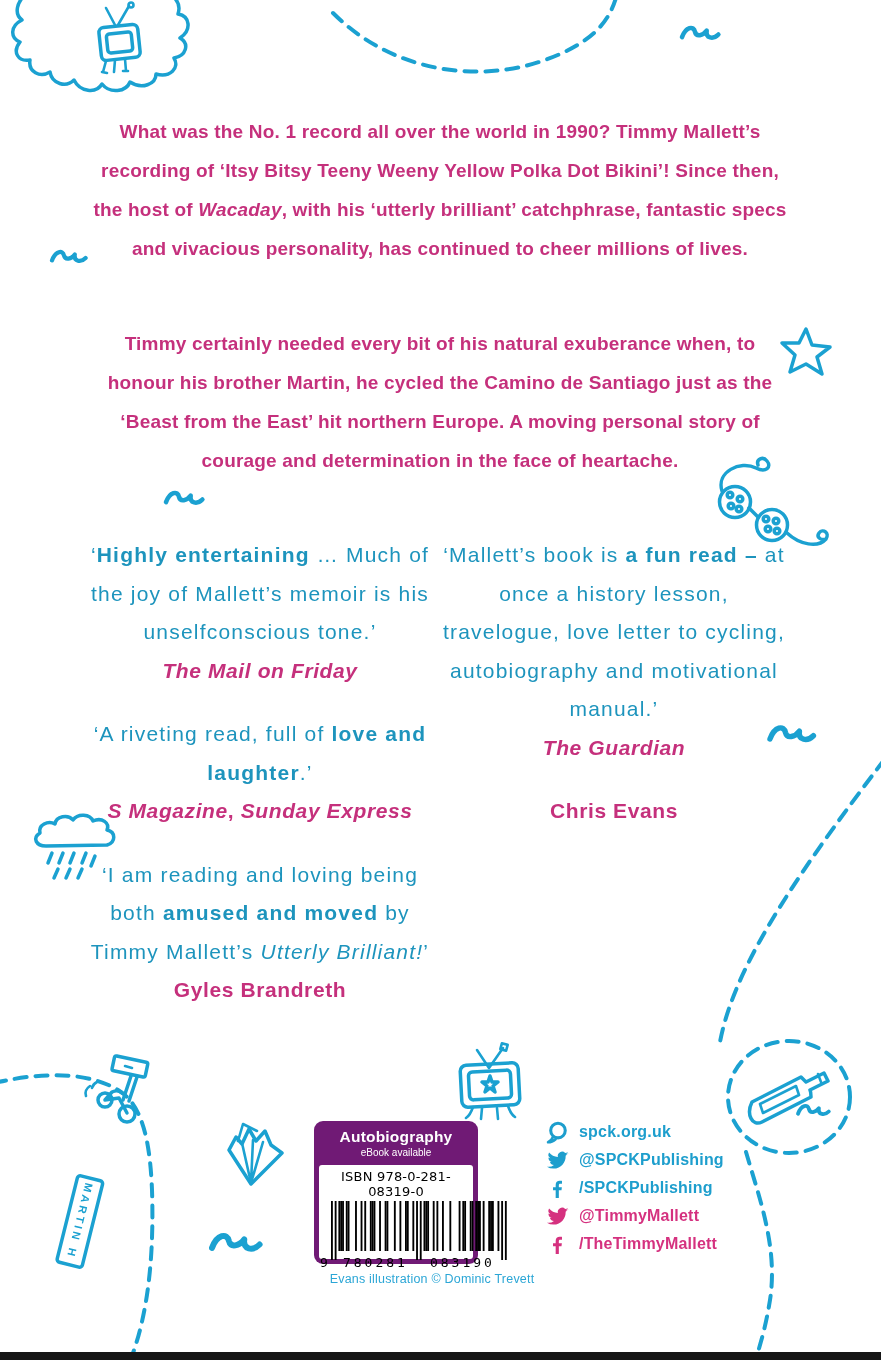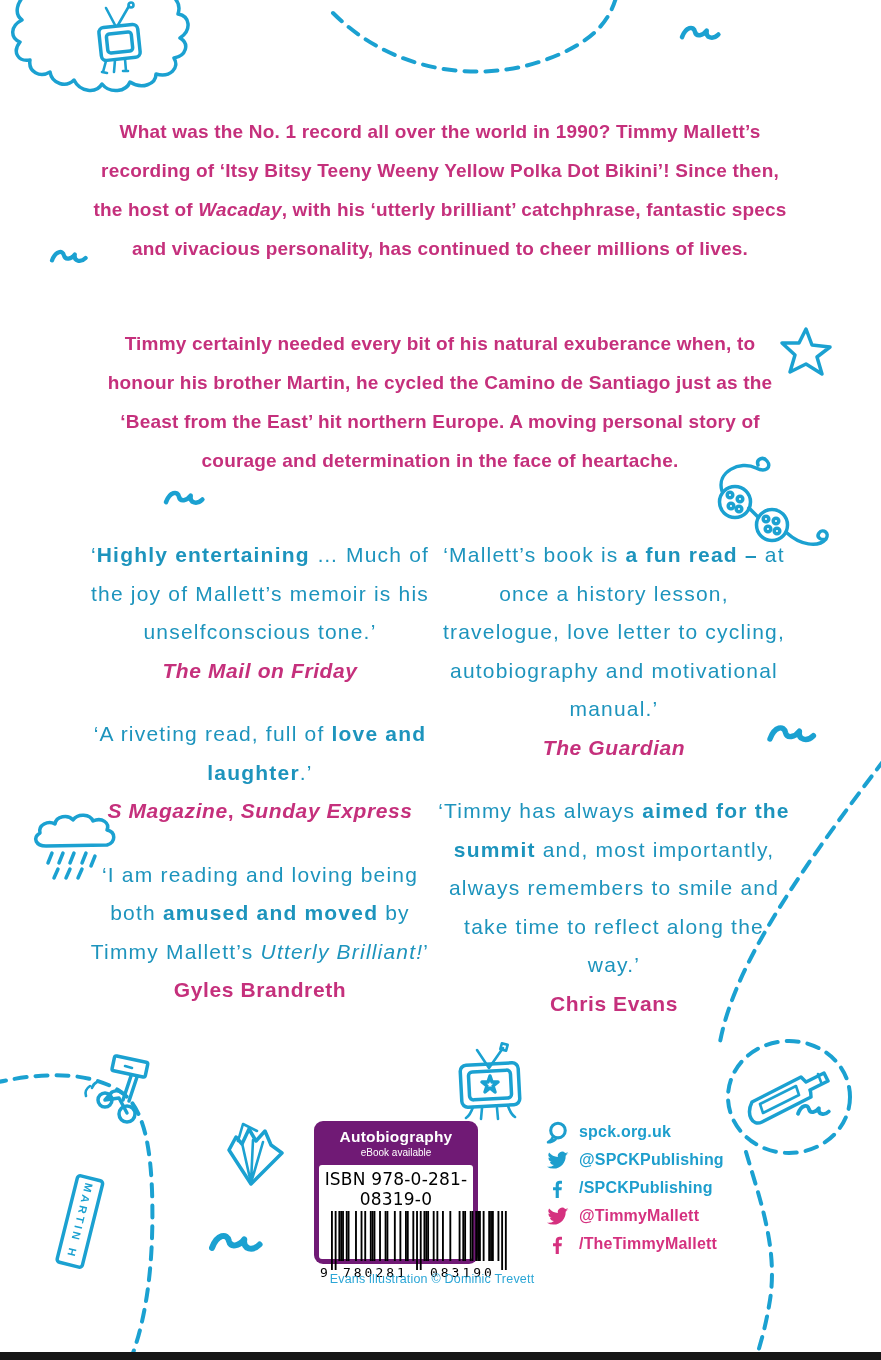--- a/index.html
+++ b/index.html
@@ -40,21 +40,21 @@
   .barcode-box{
     position:absolute;left:314px;top:1121px;width:164px;height:143px;
     background:#701a75;border-radius:9px;text-align:center;color:#fff;
   }
   .barcode-category{font-weight:700;font-size:15.5px;margin-top:7px;letter-spacing:.2px;}
   .barcode-ebook{font-size:10px;margin-top:1px;}
   .barcode-panel{
     position:absolute;left:5px;right:5px;top:44px;bottom:5px;
     background:#ffffff;border-radius:3px;color:#000;
   }
-  .isbn-label{font-size:17px;margin-top:4px;letter-spacing:.2px;font-family:"DejaVu Sans",sans-serif;}
+  .isbn-label{font-size:13px;margin-top:4px;letter-spacing:.2px;font-family:"DejaVu Sans",sans-serif;}
   .barcode-svg{display:block;margin:2px auto 0 auto;}
   .credit{
     position:absolute;left:302px;top:1272px;width:260px;text-align:center;
     color:#2ba6d6;font-size:12.5px;letter-spacing:.2px;
   }
   
   .social{
     position:absolute;left:546px;top:1121px;display:flex;flex-direction:column;gap:6px;
   }
   .social-row{display:flex;align-items:center;gap:10px;font-weight:700;font-size:16px;letter-spacing:.2px;height:22px;}
@@ -179,21 +179,20 @@
       <div class="attribution"><span>Gyles Brandreth</span></div>
     </div>
   </div>
 
   <div class="col col-right">
     <div class="quote-block">
       <div class="quote-text"><span>‘Mallett’s book is </span><span class="seg-b">a fun read –</span><span> at once a history lesson, travelogue, love letter to cycling, autobiography and motivational manual.’</span></div>
       <div class="attribution"><span class="seg-i">The Guardian</span></div>
     </div>
     <div class="quote-block">
-      <div class="quote-text"><span>‘Timmy has always </span><span class="seg-b">aimed for the summit</span><span> and, most importantly, always remembers to smile and take time to reflect along the way.’</span></div>
       <div class="attribution"><span>Chris Evans</span></div>
     </div>
   </div>
 
   <div class="barcode-box">
     <div class="barcode-category">Autobiography</div>
     <div class="barcode-ebook">eBook available</div>
     <div class="barcode-panel">
       <div class="isbn-label">ISBN 978-0-281-08319-0</div>
       <svg id="barcode-svg" class="barcode-svg" width="188" height="68" viewBox="-12 0 188 68">

